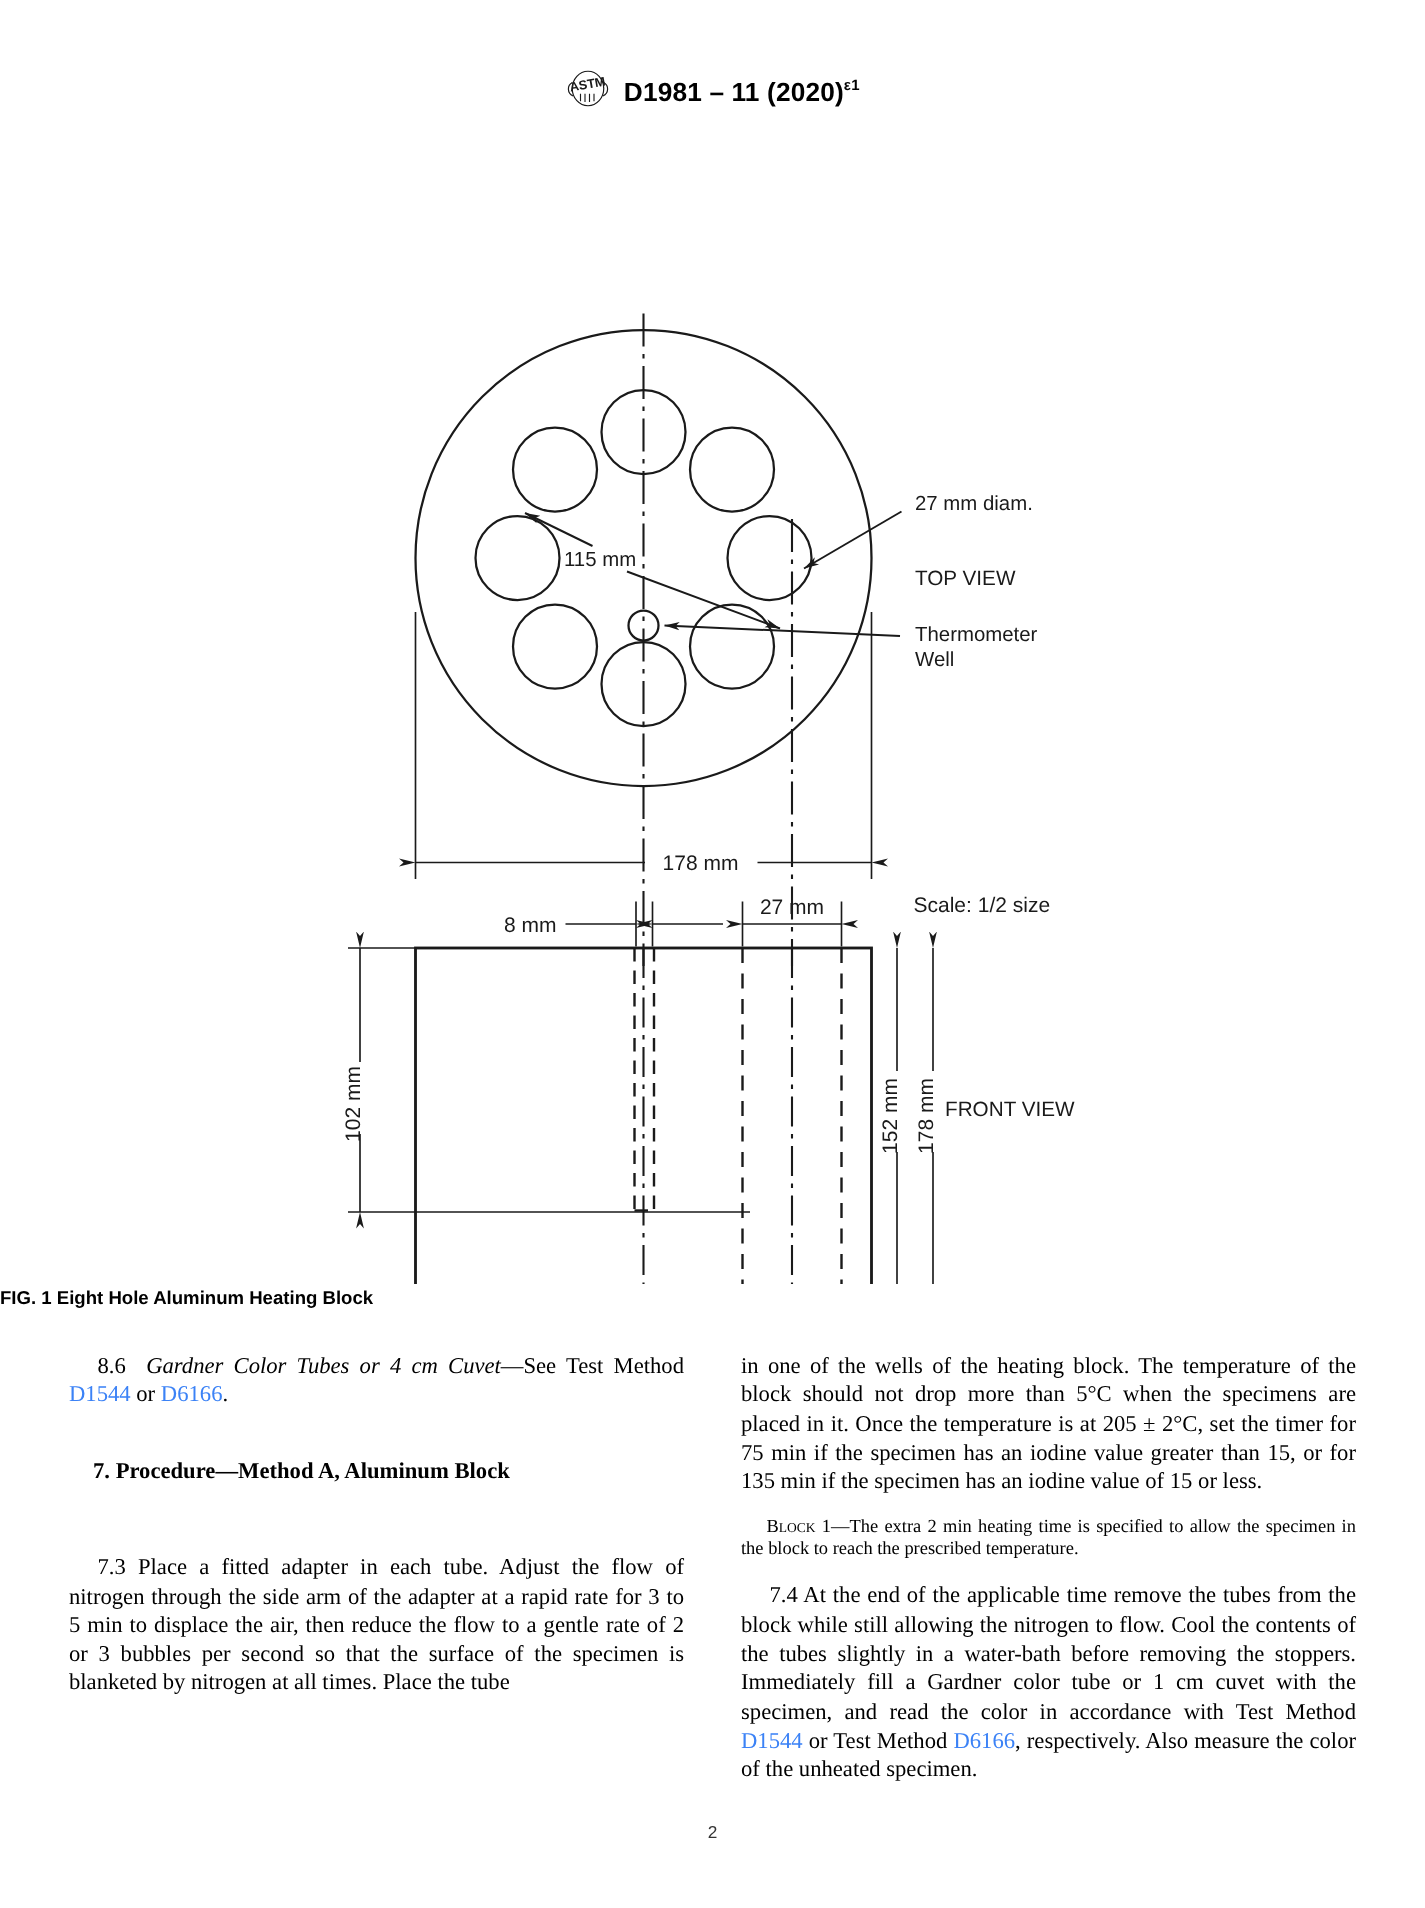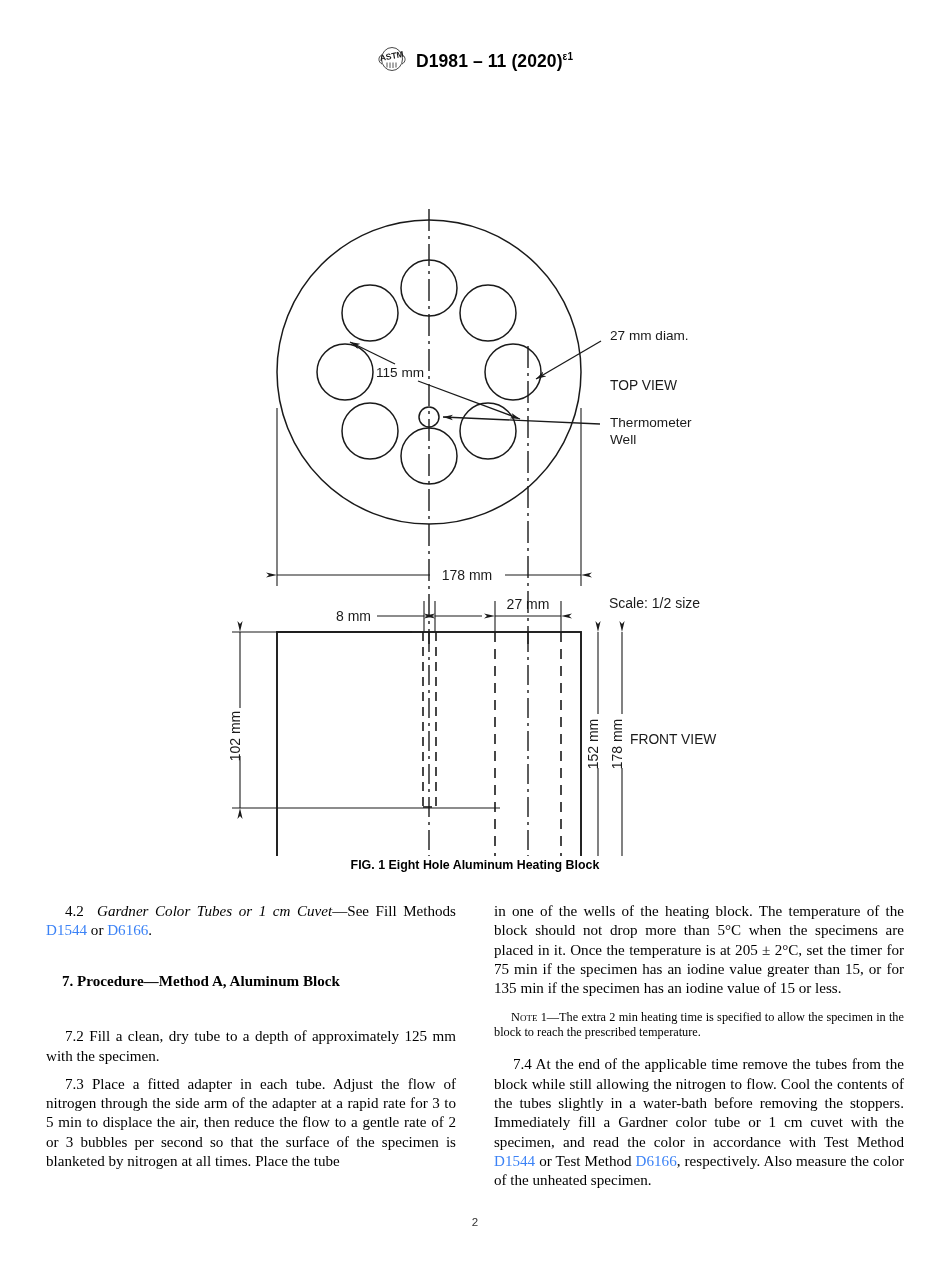--- a/index.html
+++ b/index.html
@@ -54,21 +54,21 @@
     top: 96px;
     left: 0;
     width: 950px;
     height: 760px;
   }
   .figure-caption {
     position: absolute;
     top: 858px;
     left: 0;
     width: 950px;
-    text-align: center;
+    text-align: left;
     font-family: "Liberation Sans", "DejaVu Sans", sans-serif;
     font-weight: bold;
     font-size: 12.4px;
   }
   svg text {
     font-family: "Liberation Sans", "DejaVu Sans", sans-serif;
     fill: #1a1a1a;
   }
 
   
@@ -279,45 +279,44 @@
       <text x="630" y="648" font-size="13.8">FRONT VIEW</text>
     </svg>
   </div>
 
   <div class="figure-caption">FIG. 1 Eight Hole Aluminum Heating Block</div>
 
   <div class="columns">
 
     <div class="col">
 
-      <p class="indent"><span>4.2</span>&nbsp;&nbsp;<span class="ital">Gardner Color Tubes or 1 cm Cuvet</span><span>—See Fill Methods </span><span class="lnk">D1544</span><span> or </span><span class="lnk">D6166</span><span>.</span></p>
+      <p class="indent"><span>8.6</span>&nbsp;&nbsp;<span class="ital">Gardner Color Tubes or 4 cm Cuvet</span><span>—See Test Method </span><span class="lnk">D1544</span><span> or </span><span class="lnk">D6166</span><span>.</span></p>
 
       <div class="gap-lg"></div>
 
       <h3 class="section">7.  Procedure—Method A, Aluminum Block</h3>
 
       <div class="gap"></div>
 
 
       <div class="gap-sm"></div>
 
-      <p class="indent">7.2  Fill a clean, dry tube to a depth of approximately 125 mm with the specimen.</p>
 
       <div class="gap-sm"></div>
 
       <p class="indent">7.3  Place a fitted adapter in each tube. Adjust the flow of nitrogen through the side arm of the adapter at a rapid rate for 3 to 5 min to displace the air, then reduce the flow to a gentle rate of 2 or 3 bubbles per second so that the surface of the specimen is blanketed by nitrogen at all times. Place the tube</p>
     </div>
 
     <div class="col">
 
       <p>in one of the wells of the heating block. The temperature of the block should not drop more than 5°C when the specimens are placed in it. Once the temperature is at 205 ± 2°C, set the timer for 75 min if the specimen has an iodine value greater than 15, or for 135 min if the specimen has an iodine value of 15 or less.</p>
 
       <div class="gap"></div>
 
-      <p class="note"><span class="note-label">Note</span><span> 1—</span><span>The extra 2 min heating time is specified to allow the specimen in the block to reach the prescribed temperature.</span></p>
+      <p class="note"><span class="note-label">Block</span><span> 1—</span><span>The extra 2 min heating time is specified to allow the specimen in the block to reach the prescribed temperature.</span></p>
 
       <div class="gap-lg"></div>
 
       <p class="indent"><span>7.4  At the end of the applicable time remove the tubes from the block while still allowing the nitrogen to flow. Cool the contents of the tubes slightly in a water-bath before removing the stoppers. Immediately fill a Gardner color tube or 1 cm cuvet with the specimen, and read the color in accordance with Test Method </span><span class="lnk">D1544</span><span> or Test Method </span><span class="lnk">D6166</span><span>, respectively. Also measure the color of the unheated specimen.</span></p>
     </div>
   </div>
 
   <div class="page-number">2</div>
 
 </div>

